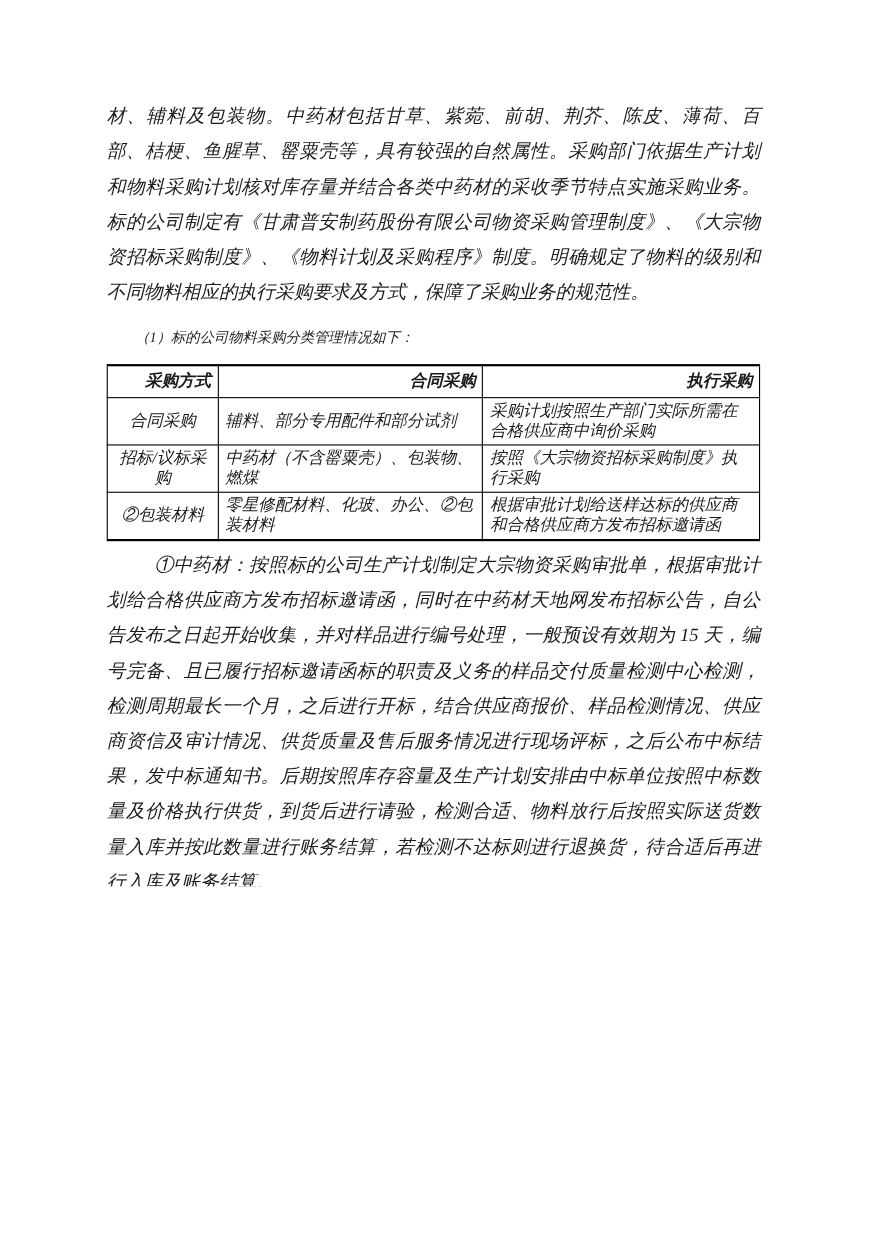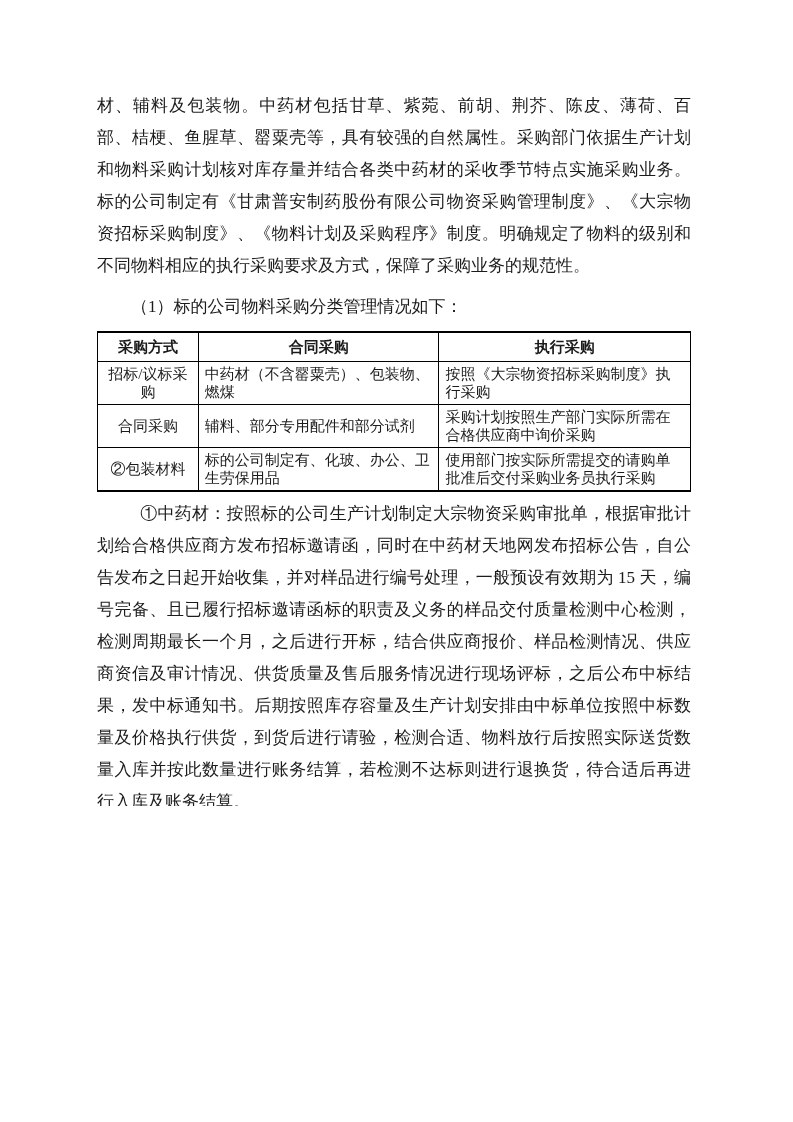--- a/index.html
+++ b/index.html
@@ -5,36 +5,37 @@
   * { box-sizing: border-box; }
   html, body { margin: 0; padding: 0; background: #ffffff; }
   .page {
     position: relative;
     width: 793px;
     height: 806px;
     background: #ffffff;
     font-family: "Liberation Serif", "DejaVu Serif", serif;
     color: #1b1b1b;
     overflow: hidden;
+    font-style: italic;
   }
   .content {
     position: absolute;
     left: 97px;
     top: 90px;
     width: 594px;
   }
   .body {
     font-size: 17px;
     line-height: 32px;
     text-align: justify;
     margin: 0;
     word-break: break-all;
   }
   .heading-line {
-    font-size: 17px;
+    font-size: 13px;
     line-height: 32px;
     margin: 0;
     text-indent: 2em;
   }
   .h1 { margin-top: 9px; }
   .h2 { margin-top: 14px; }
   .para-indent { text-indent: 2.55em; margin-top: 6px; }
   table.proc {
     width: 100%;
     border-collapse: collapse;
@@ -44,21 +45,21 @@
     border-top: 2.5px solid #000;
     border-bottom: 2.5px solid #000;
   }
   table.proc th, table.proc td {
     border: 1px solid #000;
     padding: 3px 6px;
     vertical-align: middle;
   }
   table.proc th {
     font-weight: bold;
-    text-align: center;
+    text-align: right;
     padding: 5px 6px;
   }
   td.cell-center { text-align: center; }
   td.cell-left { text-align: left; }
   .note {
     font-size: 14px;
     line-height: 20px;
     margin: 7px 0 0 0;
     padding-left: 38px;
   }
@@ -89,33 +90,33 @@
       </colgroup>
       <thead>
         <tr>
           <th>采购方式</th>
           <th>合同采购</th>
           <th>执行采购</th>
         </tr>
       </thead>
       <tbody>
         <tr>
+          <td class="cell-center">合同采购</td>
+          <td class="cell-left">辅料、部分专用配件和部分试剂</td>
+          <td class="cell-left">采购计划按照生产部门实际所需在合格供应商中询价采购</td>
+        </tr>
+        <tr>
           <td class="cell-center">招标/议标采购</td>
           <td class="cell-left">中药材（不含罂粟壳）、包装物、燃煤</td>
           <td class="cell-left">按照《大宗物资招标采购制度》执行采购</td>
         </tr>
         <tr>
-          <td class="cell-center">合同采购</td>
-          <td class="cell-left">辅料、部分专用配件和部分试剂</td>
-          <td class="cell-left">采购计划按照生产部门实际所需在合格供应商中询价采购</td>
-        </tr>
-        <tr>
           <td class="cell-center">②包装材料</td>
-          <td class="cell-left">标的公司制定有、化玻、办公、卫生劳保用品</td>
-          <td class="cell-left">使用部门按实际所需提交的请购单批准后交付采购业务员执行采购</td>
+          <td class="cell-left">零星修配材料、化玻、办公、②包装材料</td>
+          <td class="cell-left">根据审批计划给送样达标的供应商和合格供应商方发布招标邀请函</td>
         </tr>
       </tbody>
     </table>
 
 
 
     <p class="body para-indent">①中药材：按照标的公司生产计划制定大宗物资采购审批单，根据审批计划给合格供应商方发布招标邀请函，同时在中药材天地网发布招标公告，自公告发布之日起开始收集，并对样品进行编号处理，一般预设有效期为 15 天，编号完备、且已履行招标邀请函标的职责及义务的样品交付质量检测中心检测，检测周期最长一个月，之后进行开标，结合供应商报价、样品检测情况、供应商资信及审计情况、供货质量及售后服务情况进行现场评标，之后公布中标结果，发中标通知书。后期按照库存容量及生产计划安排由中标单位按照中标数量及价格执行供货，到货后进行请验，检测合适、物料放行后按照实际送货数量入库并按此数量进行账务结算，若检测不达标则进行退换货，待合适后再进行入库及账务结算。</p>
 
 
   </div>

